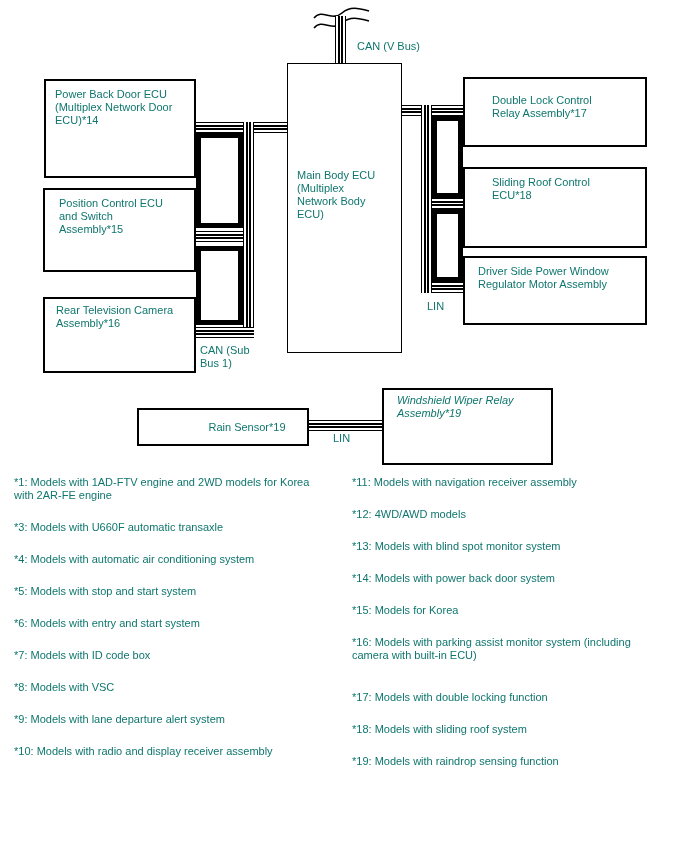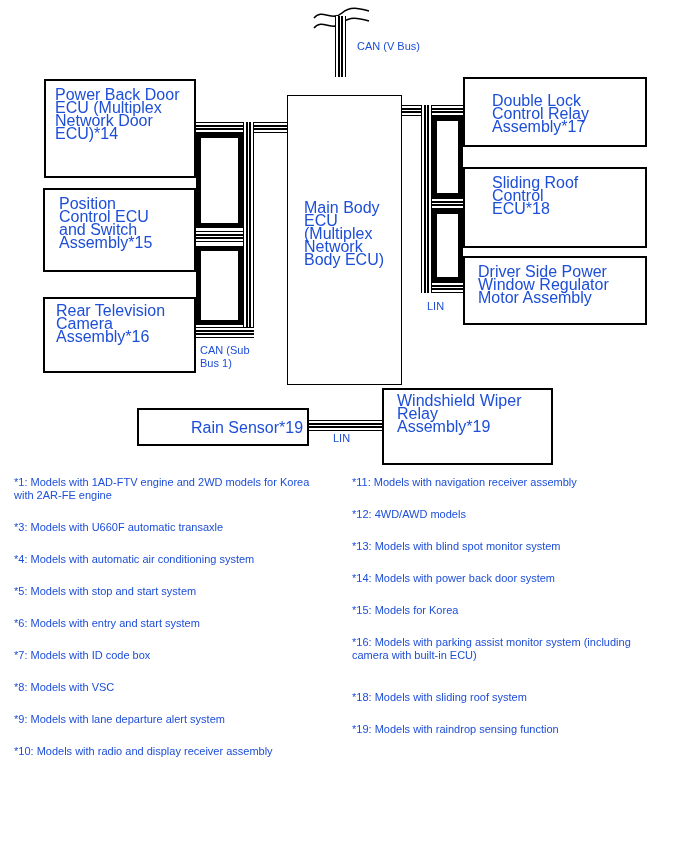--- a/index.html
+++ b/index.html
@@ -1,23 +1,23 @@
 <!DOCTYPE html>
 <html><head>
 <meta charset="utf-8">
 <style>
   html,body{margin:0;padding:0;background:#ffffff;}
   #canvas{
     position:relative;width:688px;height:852px;background:#ffffff;
     font-family:"Liberation Sans","DejaVu Sans",sans-serif;
-    color:#1d4ed8;overflow:hidden;
+    color:#0f766e;overflow:hidden;
   }
   .node{
     position:absolute;background:#fff;border:2px solid #000;
-    font-size:16px;line-height:13px;box-sizing:border-box;
+    font-size:11px;line-height:13px;box-sizing:border-box;
   }
   .node .lbl{display:block;}
   .mainnode{border-width:1px;}
   
   .bus-h{
     position:absolute;height:11px;
     background:linear-gradient(to bottom,
       #000 0 1px,#fff 1px 3px,#000 3px 5px,#fff 5px 6px,
       #000 6px 8px,#fff 8px 10px,#000 10px 11px);
   }
@@ -76,42 +76,42 @@
   </div>
 
   <div class="node" style="left:43px;top:188px;width:153px;height:84px;padding:7px 4px 0 14px;">
     <span class="lbl" style="width:112px;">Position Control ECU and Switch Assembly*15</span>
   </div>
 
   <div class="node" style="left:43px;top:297px;width:153px;height:76px;padding:5px 4px 0 11px;">
     <span class="lbl" style="width:132px;">Rear Television Camera Assembly*16</span>
   </div>
 
-  <div class="node mainnode" style="left:287px;top:95px;width:115px;height:290px;padding:105px 4px 0 16px;">
+  <div class="node mainnode" style="left:287px;top:63px;width:115px;height:290px;padding:105px 4px 0 9px;">
     <span class="lbl" style="width:88px;">Main Body ECU (Multiplex Network Body ECU)</span>
   </div>
 
   <div class="node" style="left:463px;top:77px;width:184px;height:70px;padding:7px 4px 0 27px;">
     <span class="lbl" style="width:110px;margin-top:8px;">Double Lock Control Relay Assembly*17</span>
   </div>
 
   <div class="node" style="left:463px;top:167px;width:184px;height:81px;padding:7px 4px 0 27px;">
     <span class="lbl" style="width:110px;">Sliding Roof Control ECU*18</span>
   </div>
 
   <div class="node" style="left:463px;top:256px;width:184px;height:69px;padding:7px 4px 0 13px;">
     <span class="lbl" style="width:140px;">Driver Side Power Window Regulator Motor Assembly</span>
   </div>
 
   <div class="node center-txt" style="left:137px;top:408px;width:172px;height:38px;padding-left:48px;">
     <span class="lbl">Rain Sensor*19</span>
   </div>
 
   <div class="node" style="left:382px;top:388px;width:171px;height:77px;padding:4px 4px 0 13px;">
-    <span class="lbl" style="width:130px;">Windshield Wiper Relay Assembly*19</span>
+    <span class="lbl" style="width:130px;font-style:italic;">Windshield Wiper Relay Assembly*19</span>
   </div>
 
   <div class="fncol" style="left:14px;top:476px;width:296px;">
     <div class="fnitem gap-after">*1: Models with 1AD-FTV engine and 2WD models for Korea with 2AR-FE engine</div>
     <div class="fnitem">*3: Models with U660F automatic transaxle</div>
     <div class="fnitem">*4: Models with automatic air conditioning system</div>
     <div class="fnitem">*5: Models with stop and start system</div>
     <div class="fnitem">*6: Models with entry and start system</div>
     <div class="fnitem">*7: Models with ID code box</div>
     <div class="fnitem">*8: Models with VSC</div>
@@ -119,17 +119,18 @@
     <div class="fnitem">*10: Models with radio and display receiver assembly</div>
   </div>
 
   <div class="fncol" style="left:352px;top:476px;width:300px;">
     <div class="fnitem">*11: Models with navigation receiver assembly</div>
     <div class="fnitem">*12: 4WD/AWD models</div>
     <div class="fnitem">*13: Models with blind spot monitor system</div>
     <div class="fnitem">*14: Models with power back door system</div>
     <div class="fnitem">*15: Models for Korea</div>
     <div class="fnitem gap-after-right">*16: Models with parking assist monitor system (including camera with built-in ECU)</div>
+    <div class="fnitem">*17: Models with double locking function</div>
     <div class="fnitem">*18: Models with sliding roof system</div>
     <div class="fnitem">*19: Models with raindrop sensing function</div>
   </div>
 
 </div>
 
 </body></html>

